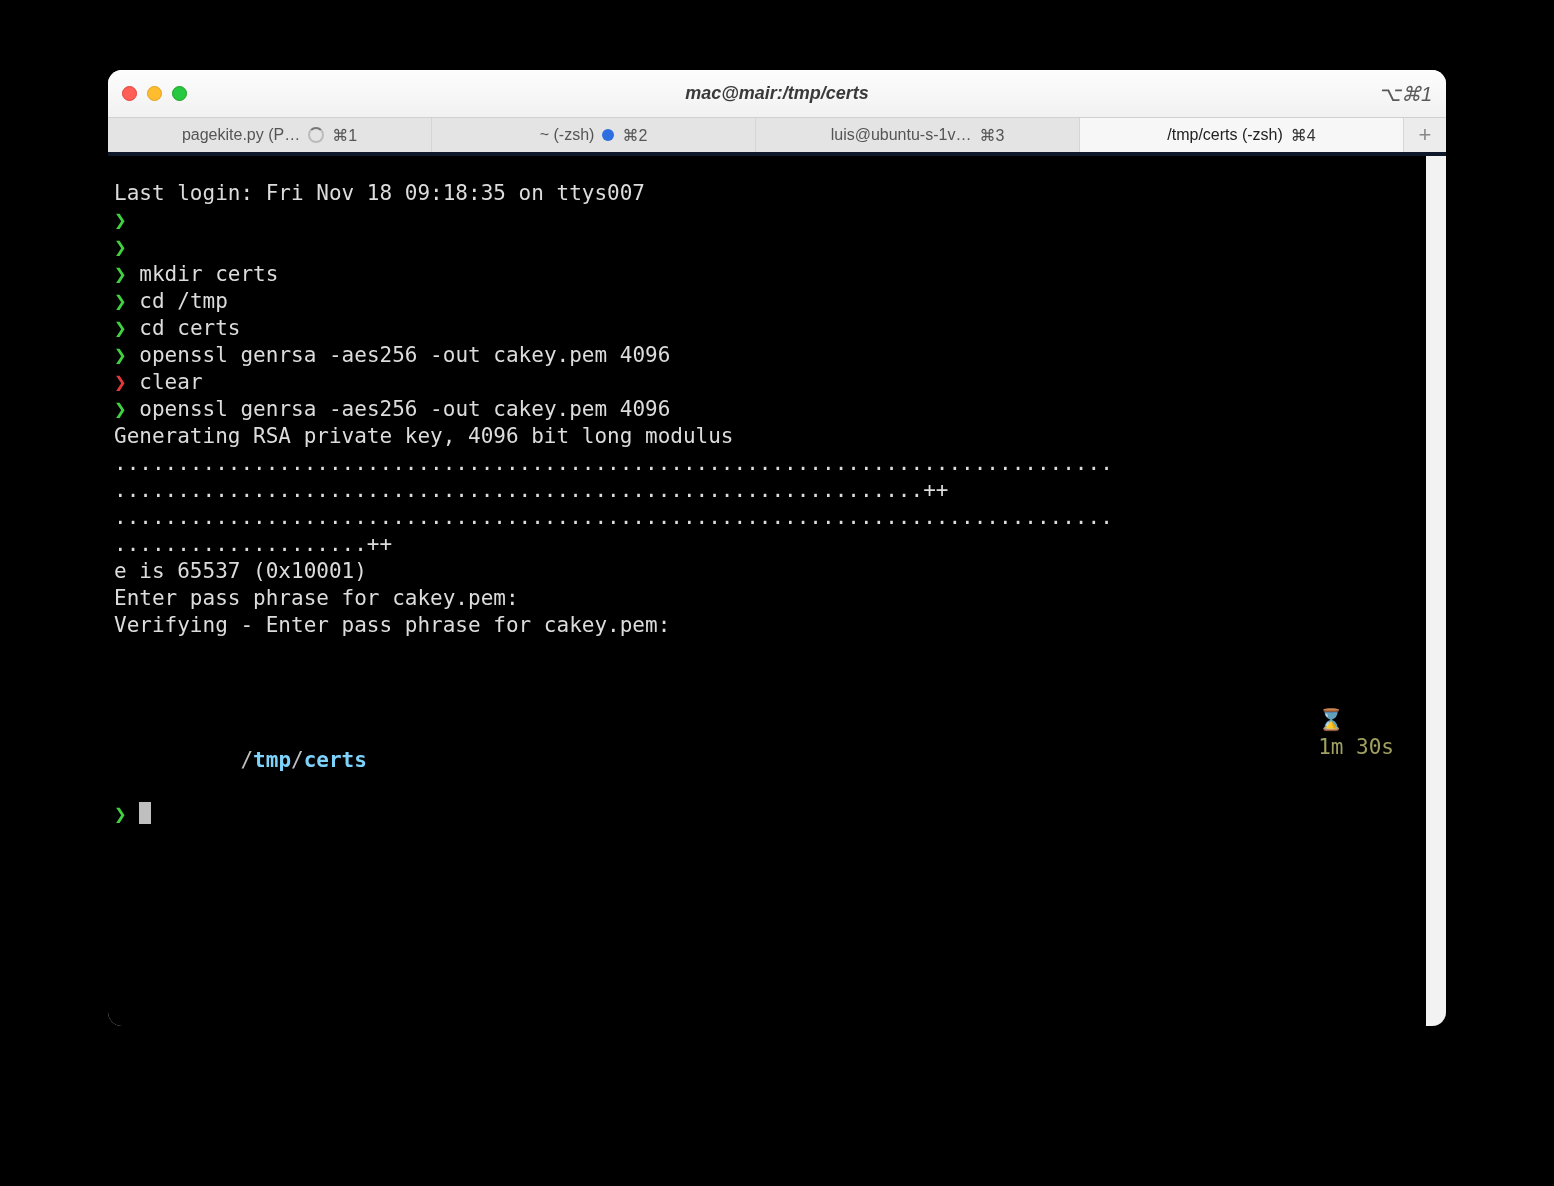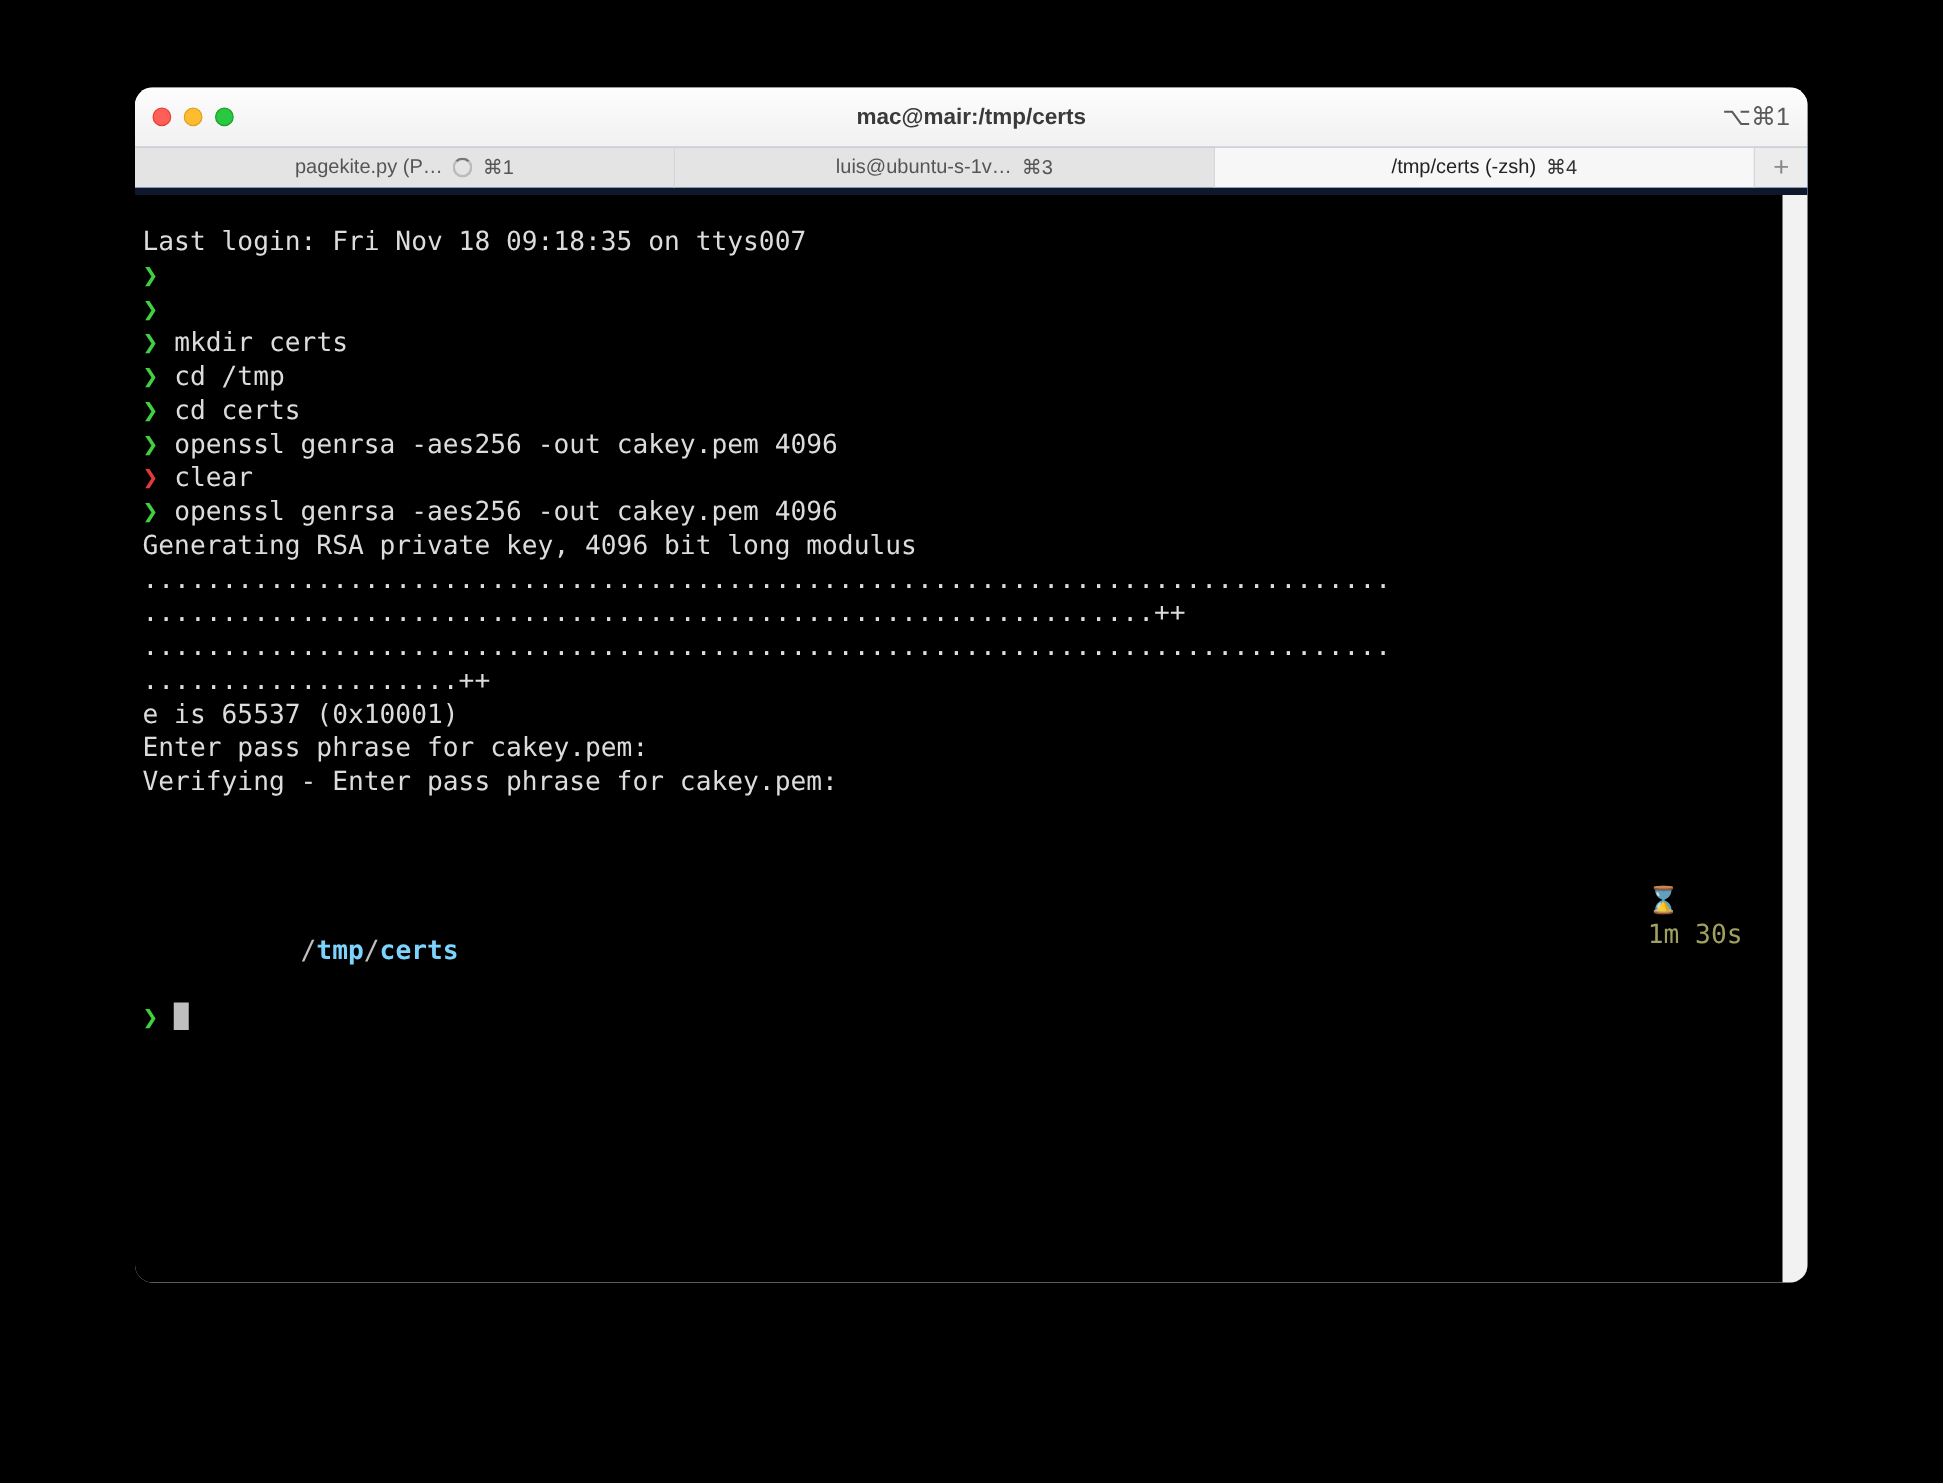--- a/index.html
+++ b/index.html
@@ -22,20 +22,21 @@
     position: relative;
   }
   .titlebar {
     height: 48px;
     background: linear-gradient(#fdfdfd,#f1f1f1);
     display: flex;
     align-items: center;
     padding: 0 14px;
     position: relative;
     border-bottom: 1px solid #d0d0d0;
+    font-style: italic;
   }
   .traffic-lights { display: flex; gap: 10px; }
   .light { width: 15px; height: 15px; border-radius: 50%; }
   .light.close   { background:#ff5f57; border:1px solid #e24238;}
   .light.min     { background:#febc2e; border:1px solid #e0a123;}
   .light.max     { background:#28c840; border:1px solid #1ba125;}
   .title {
     position: absolute;
     left: 0; right: 0;
     text-align: center;
@@ -48,23 +49,23 @@
     margin-left: auto;
     font-size: 20px;
     color: #5a5a5a;
     display: flex;
     align-items: center;
     gap: 2px;
   }
   .tabbar {
     display: flex;
     align-items: stretch;
-    background: #3b82f6;
+    background: #f97316;
     height: 38px;
-    border-bottom: 6px solid #0f172a;
+    border-bottom: 4px solid #0f172a;
   }
   .tab {
     flex: 1;
     display: flex;
     align-items: center;
     justify-content: center;
     gap: 8px;
     font-size: 16px;
     color: #555;
     border-right: 1px solid #d6d6d6;
@@ -155,20 +156,25 @@
     <div class="titlebar-right">⌥⌘1</div>
   </div>
 
   <div class="tabbar">
     <div class="tab">
       <span>pagekite.py (P…</span>
       <span class="spinner"></span>
       <span class="shortcut">⌘1</span>
     </div>
     <div class="tab">
+      <span>~ (-zsh)</span>
+      <span class="bluedot"></span>
+      <span class="shortcut">⌘2</span>
+    </div>
+    <div class="tab">
       <span>luis@ubuntu-s-1v…</span>
       <span class="shortcut">⌘3</span>
     </div>
     <div class="tab active">
       <span>/tmp/certs (-zsh)</span>
       <span class="shortcut">⌘4</span>
     </div>
     <div class="addtab">
       <span>+</span>
     </div>

